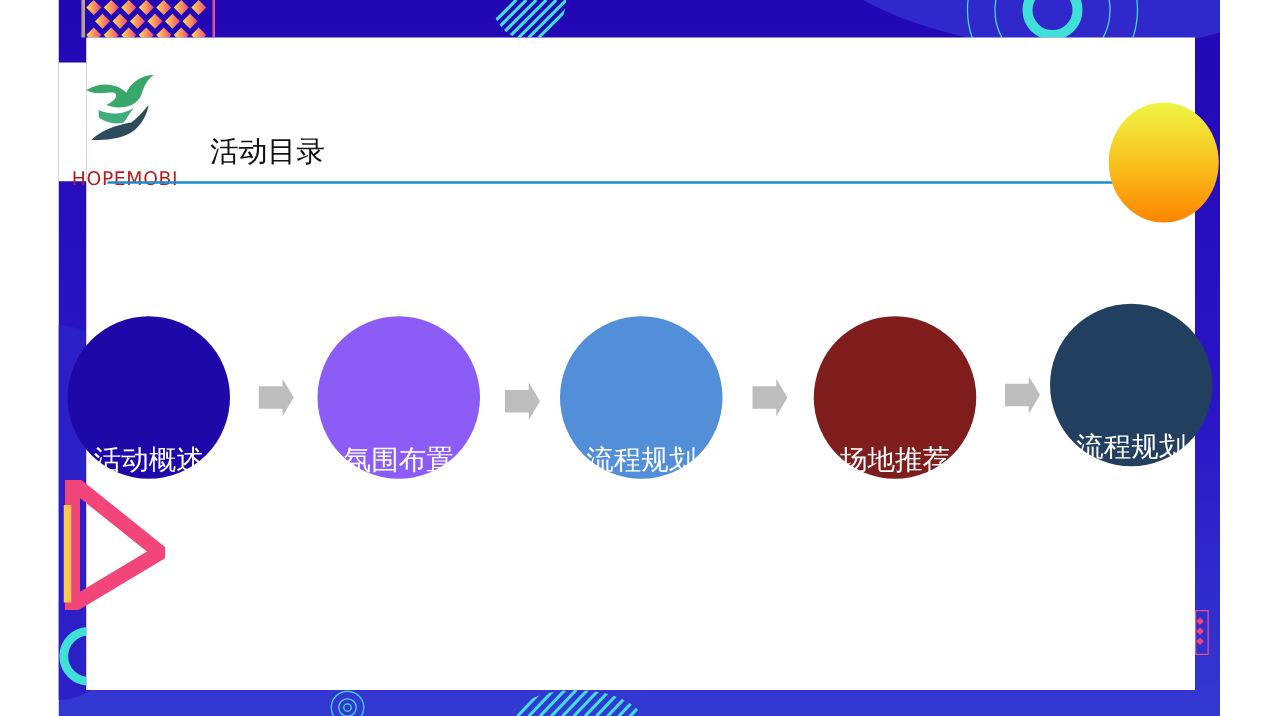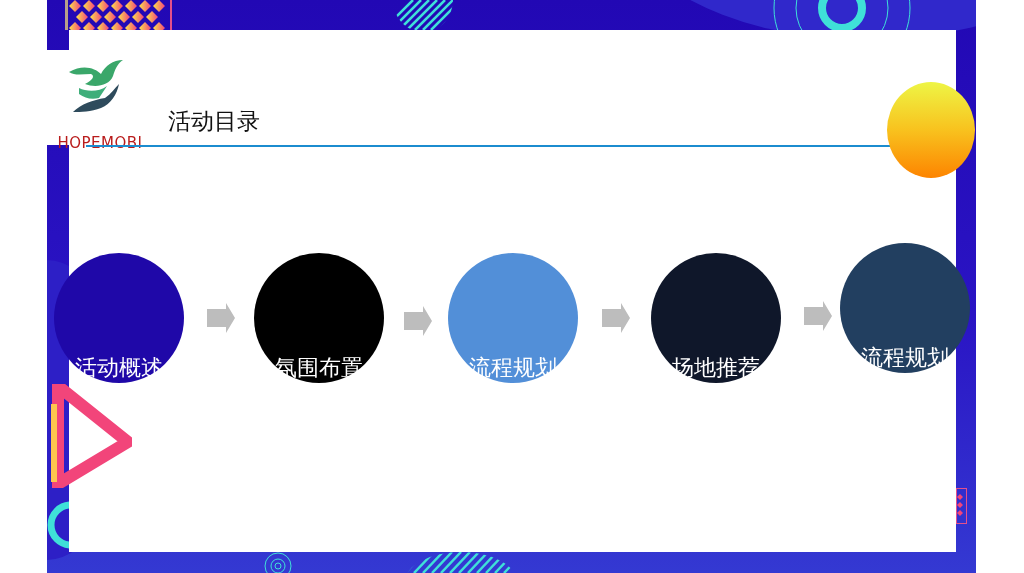--- a/index.html
+++ b/index.html
@@ -120,35 +120,35 @@
 
 <div class="sun"></div>
 
 <div class="step" style="left:54px;top:253px;width:130px;height:130px;background:#1f08a8;">
   <span>活动概述</span>
 </div>
 <svg class="arrow" style="left:206px;top:303px" viewBox="0 0 30 30">
   <polygon points="1,6 20,6 20,0 29,15 20,30 20,24 1,24" fill="#bdbdbd"></polygon>
 </svg>
 
-<div class="step" style="left:254px;top:253px;width:130px;height:130px;background:#000000;">
+<div class="step" style="left:254px;top:253px;width:130px;height:130px;background:#8b5cf6;">
   <span>氛围布置</span>
 </div>
 <svg class="arrow" style="left:403px;top:306px" viewBox="0 0 30 30">
   <polygon points="1,6 20,6 20,0 29,15 20,30 20,24 1,24" fill="#bdbdbd"></polygon>
 </svg>
 
 <div class="step" style="left:448px;top:253px;width:130px;height:130px;background:#528fd8;">
   <span>流程规划</span>
 </div>
 <svg class="arrow" style="left:601px;top:303px" viewBox="0 0 30 30">
   <polygon points="1,6 20,6 20,0 29,15 20,30 20,24 1,24" fill="#bdbdbd"></polygon>
 </svg>
 
-<div class="step" style="left:651px;top:253px;width:130px;height:130px;background:#0f172a;">
+<div class="step" style="left:651px;top:253px;width:130px;height:130px;background:#7f1d1d;">
   <span>场地推荐</span>
 </div>
 <svg class="arrow" style="left:803px;top:301px" viewBox="0 0 30 30">
   <polygon points="1,6 20,6 20,0 29,15 20,30 20,24 1,24" fill="#bdbdbd"></polygon>
 </svg>
 
 <div class="step" style="left:840px;top:243px;width:130px;height:130px;background:#223f60;">
   <span>流程规划</span>
 </div>
 

